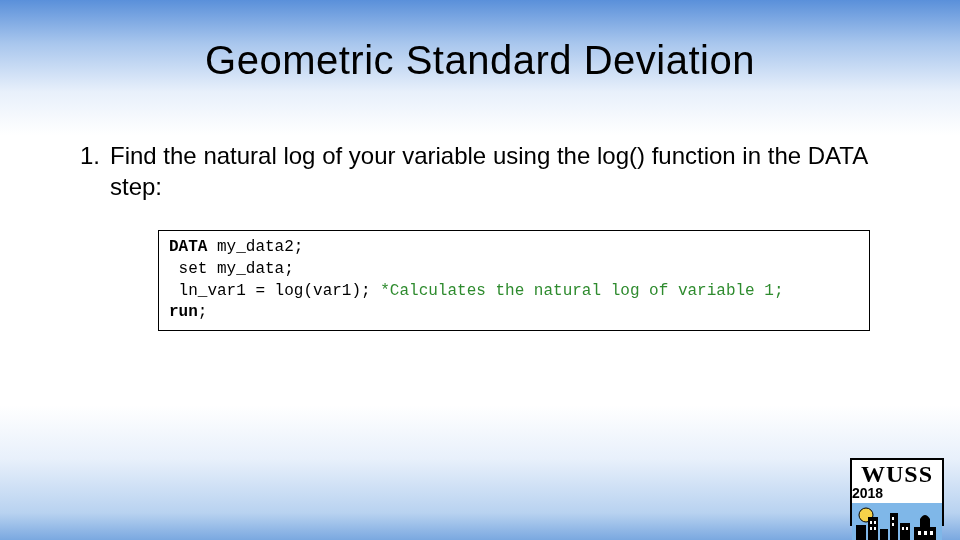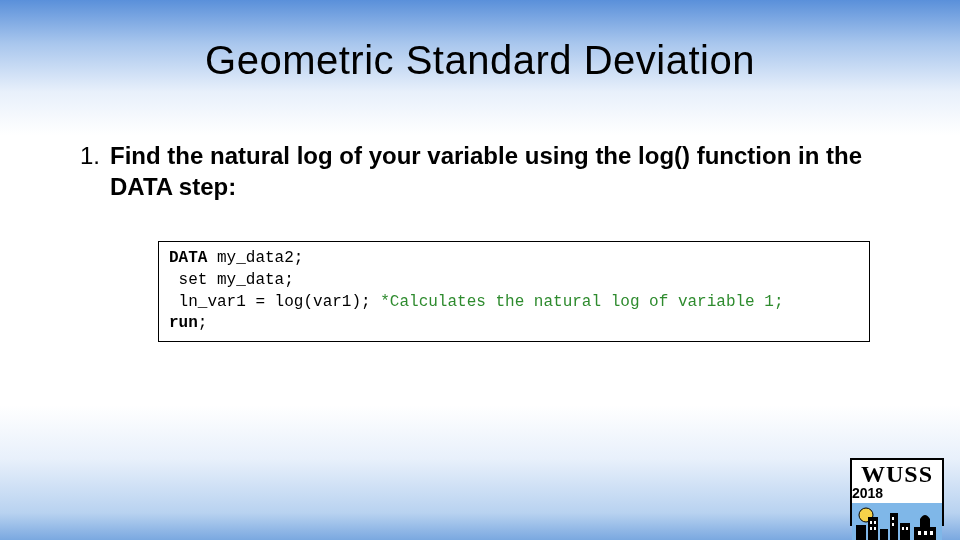--- a/index.html
+++ b/index.html
@@ -43,24 +43,23 @@
     font-size: 24px;
     line-height: 1.3;
   }
   .list-number {
     min-width: 40px;
     text-align: right;
     padding-right: 10px;
   }
   .list-text {
     flex: 1;
-    font-weight: bold;
   }
   .codebox {
-    margin-top: 39px;
+    margin-top: 28px;
     margin-left: 88px;
     width: 712px;
     border: 1px solid #000;
     background: #fff;
     padding: 6px 10px 6px 10px;
     font-family: "Courier New", Courier, monospace;
     font-size: 16px;
     line-height: 1.35;
     white-space: pre;
   }

